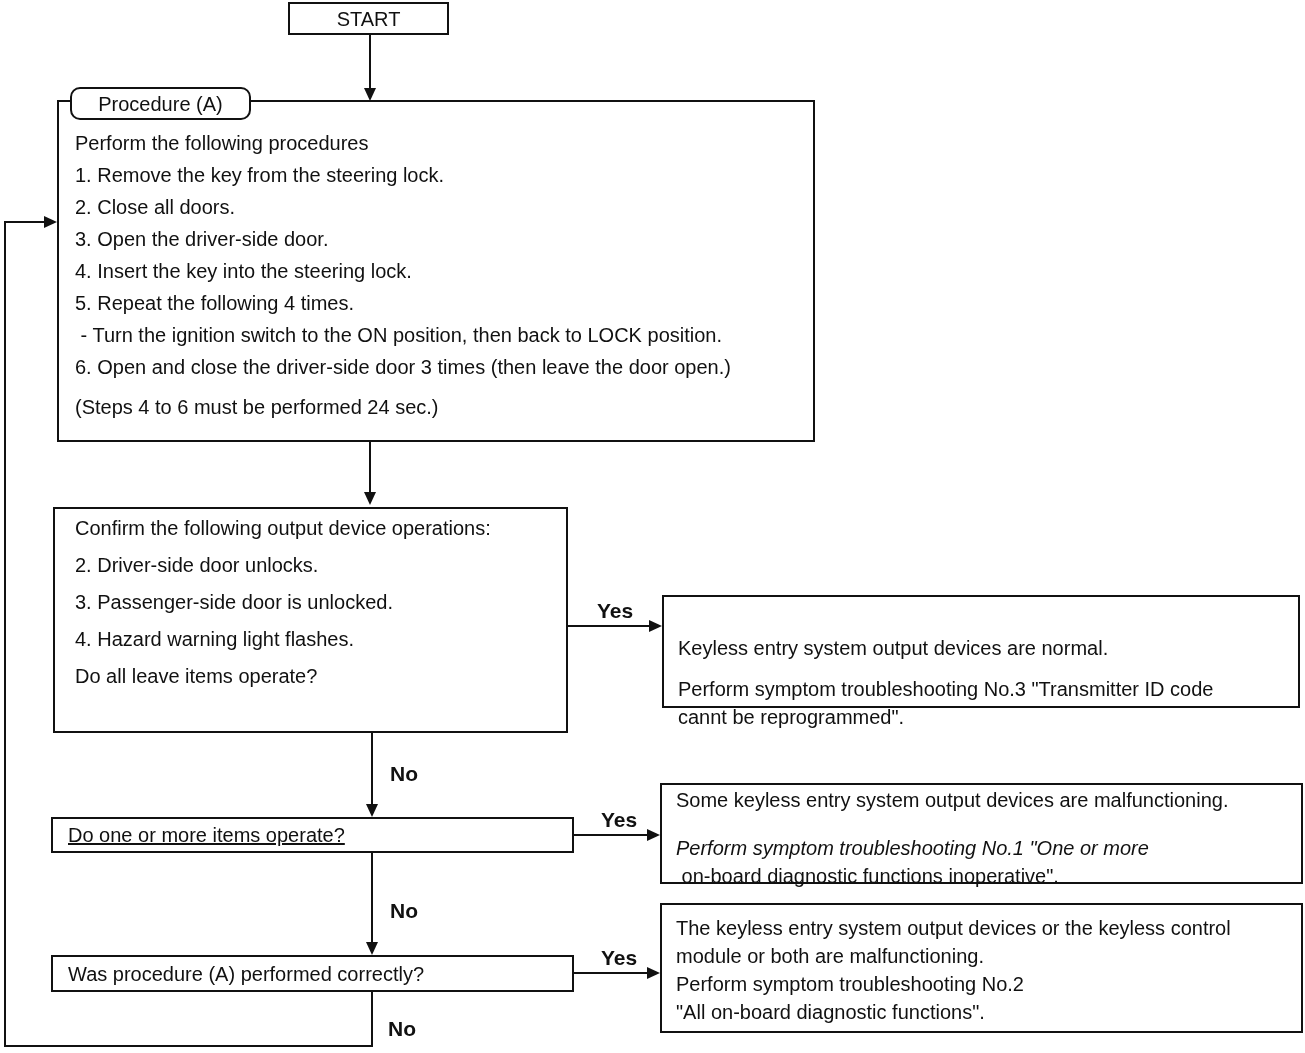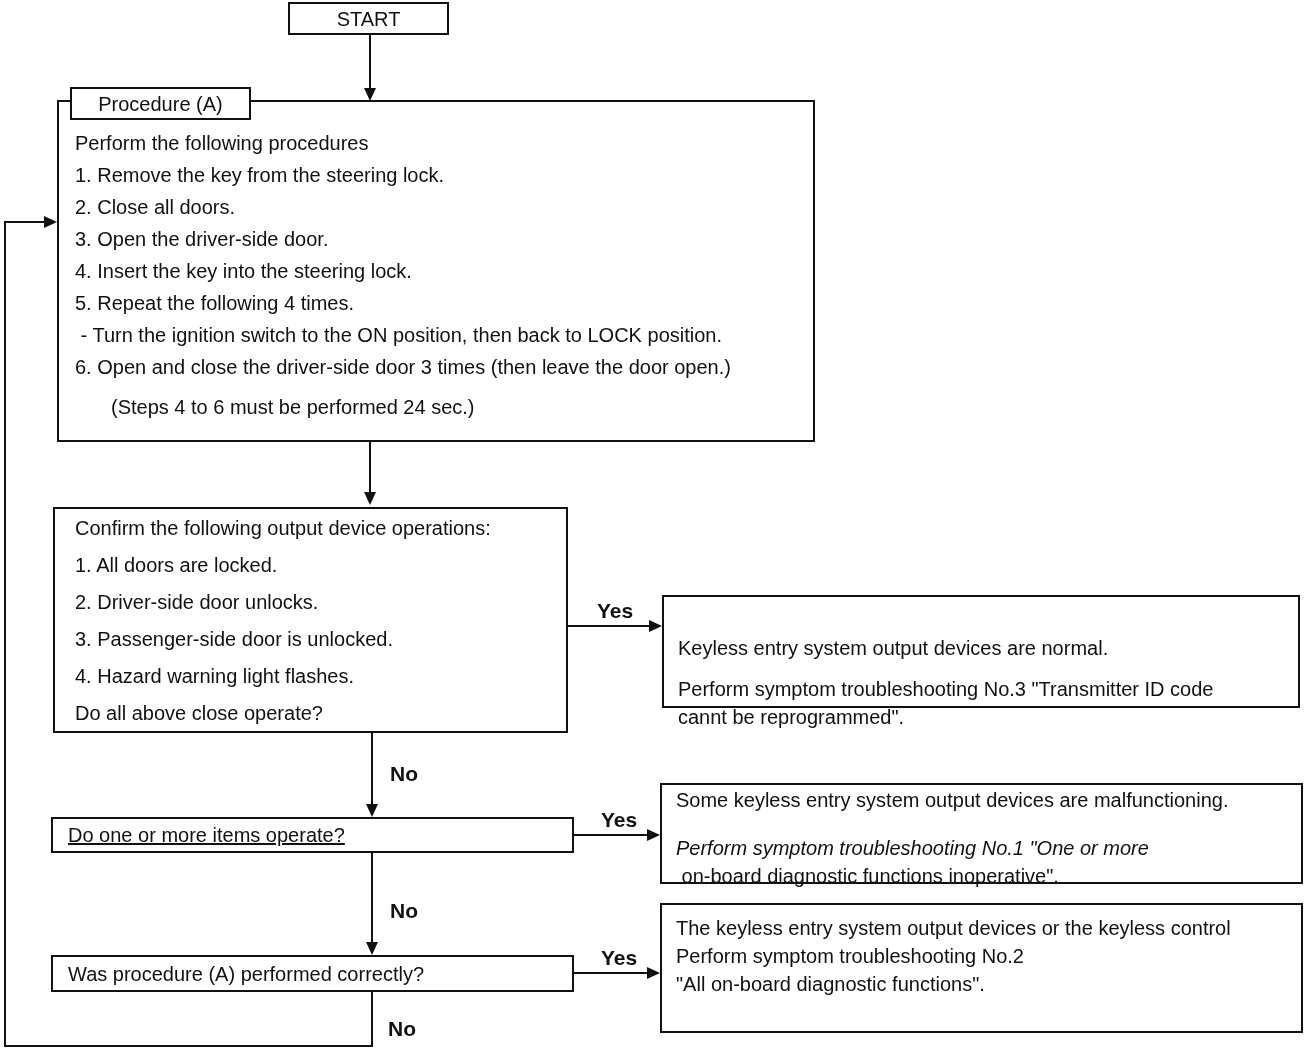--- a/index.html
+++ b/index.html
@@ -11,42 +11,42 @@
   .center{display:flex;align-items:center;justify-content:center;text-align:right;}
   .vcenter{display:flex;align-items:center;}
   .txt{font-size:20px;line-height:1.2;}
   .tline{white-space:pre-wrap;font-size:20px;}
   .vline{position:absolute;width:2px;background:#111;}
   .hline{position:absolute;height:2px;background:#111;}
   .arr-down{position:absolute;width:0;height:0;border-left:6px solid transparent;border-right:6px solid transparent;border-top:13px solid #111;}
   .arr-right{position:absolute;width:0;height:0;border-top:6px solid transparent;border-bottom:6px solid transparent;border-left:13px solid #111;}
   .yn{position:absolute;font-size:21px;font-weight:bold;}
   .proc-lines .tline{height:32px;display:flex;align-items:center;}
-  .proc-lines .gap-top{margin-top:8px;margin-left:36px;}
+  .proc-lines .gap-top{margin-top:8px;}
   .confirm-lines .tline{height:37px;display:flex;align-items:center;}
   .res-lines .tline{height:28px;display:flex;align-items:center;}
   .res-lines .gap13{margin-top:13px;}
   .res-lines .gap12{margin-top:20px;font-style:italic;}
   .label-box{z-index:2;}
 </style>
 </head>
 <body>
 
 <div id="canvas">
 
   <div class="box center" style="left:288px;top:2px;width:161px;height:33px;">
     <span class="txt">START</span>
   </div>
 
   <div class="vline" style="left:369px;top:35px;height:55px;"></div>
   <div class="arr-down" style="left:364px;top:88px;"></div>
 
   <div class="box" style="left:57px;top:100px;width:758px;height:342px;"></div>
 
-  <div class="box center label-box" style="left:70px;top:87px;width:181px;height:33px;">
+  <div class="box center label-box" style="left:70px;top:87px;width:181px;height:33px;border-radius:10px;">
     <span class="txt">Procedure (A)</span>
   </div>
 
   <div class="proc-lines" style="position:absolute;left:75px;top:127px;width:730px;">
     <div class="tline">Perform the following procedures</div>
     <div class="tline">1. Remove the key from the steering lock.</div>
     <div class="tline">2. Close all doors.</div>
     <div class="tline">3. Open the driver-side door.</div>
     <div class="tline">4. Insert the key into the steering lock.</div>
     <div class="tline">5. Repeat the following 4 times.</div>
@@ -54,25 +54,24 @@
     <div class="tline">6. Open and close the driver-side door 3 times (then leave the door open.)</div>
     <div class="tline gap-top">(Steps 4 to 6 must be performed 24 sec.)</div>
   </div>
 
   <div class="vline" style="left:369px;top:442px;height:51px;"></div>
   <div class="arr-down" style="left:364px;top:492px;"></div>
 
   <div class="box" style="left:53px;top:507px;width:515px;height:226px;"></div>
   <div class="confirm-lines" style="position:absolute;left:75px;top:510px;width:480px;">
     <div class="tline">Confirm the following output device operations:</div>
-    <div class="tline">1. All doors are locked.</div>
     <div class="tline">2. Driver-side door unlocks.</div>
     <div class="tline">3. Passenger-side door is unlocked.</div>
     <div class="tline">4. Hazard warning light flashes.</div>
-    <div class="tline">Do all above close operate?</div>
+    <div class="tline">Do all leave items operate?</div>
   </div>
 
   <div class="hline" style="left:568px;top:625px;width:84px;"></div>
   <div class="arr-right" style="left:649px;top:620px;"></div>
   <div class="yn" style="left:597px;top:599px;">Yes</div>
 
   <div class="box" style="left:662px;top:595px;width:638px;height:113px;"></div>
   <div class="res-lines" style="position:absolute;left:678px;top:602px;width:615px;margin-top:32px;">
     <div class="tline">Keyless entry system output devices are normal.</div>
     <div class="tline gap13">Perform symptom troubleshooting No.3 "Transmitter ID code</div>
@@ -106,20 +105,21 @@
     <span class="txt">Was procedure (A) performed correctly?</span>
   </div>
 
   <div class="hline" style="left:574px;top:972px;width:76px;"></div>
   <div class="arr-right" style="left:647px;top:967px;"></div>
   <div class="yn" style="left:601px;top:946px;">Yes</div>
 
   <div class="box" style="left:660px;top:903px;width:643px;height:130px;"></div>
   <div class="res-lines" style="position:absolute;left:676px;top:914px;width:620px;">
     <div class="tline">The keyless entry system output devices or the keyless control</div>
+    <div class="tline">module or both are malfunctioning.</div>
     <div class="tline">Perform symptom troubleshooting No.2</div>
     <div class="tline">"All on-board diagnostic functions".</div>
   </div>
 
   <div class="vline" style="left:371px;top:992px;height:55px;"></div>
   <div class="yn" style="left:388px;top:1017px;">No</div>
   <div class="hline" style="left:4px;top:1045px;width:369px;"></div>
   <div class="vline" style="left:4px;top:221px;height:826px;"></div>
   <div class="hline" style="left:4px;top:221px;width:42px;"></div>
   <div class="arr-right" style="left:44px;top:216px;"></div>

